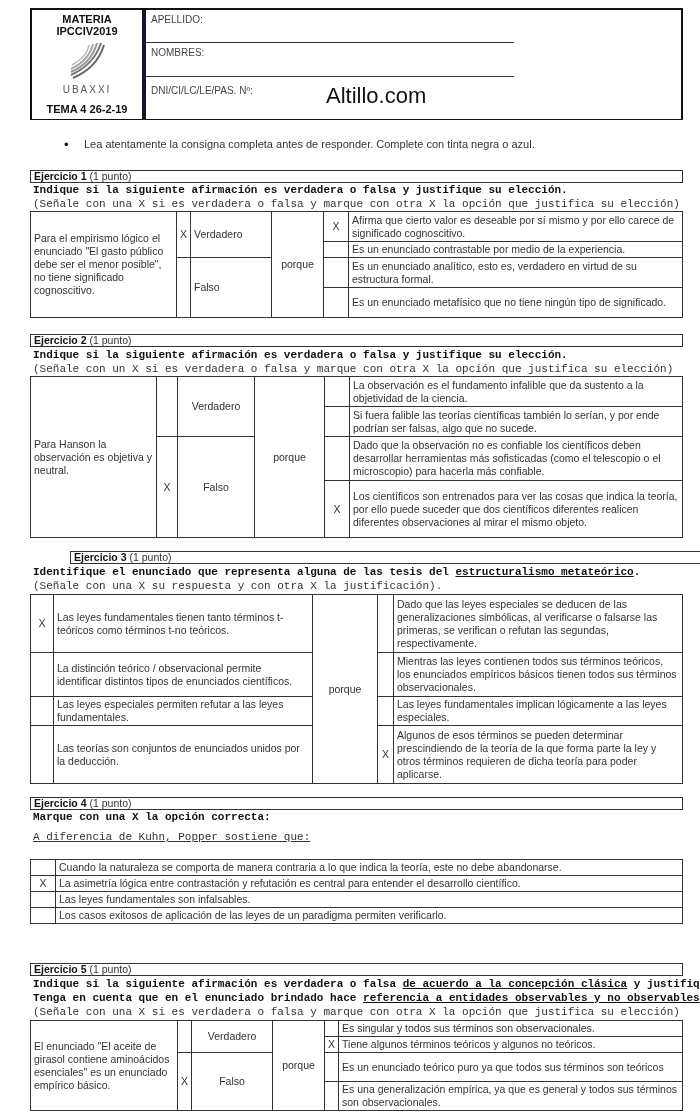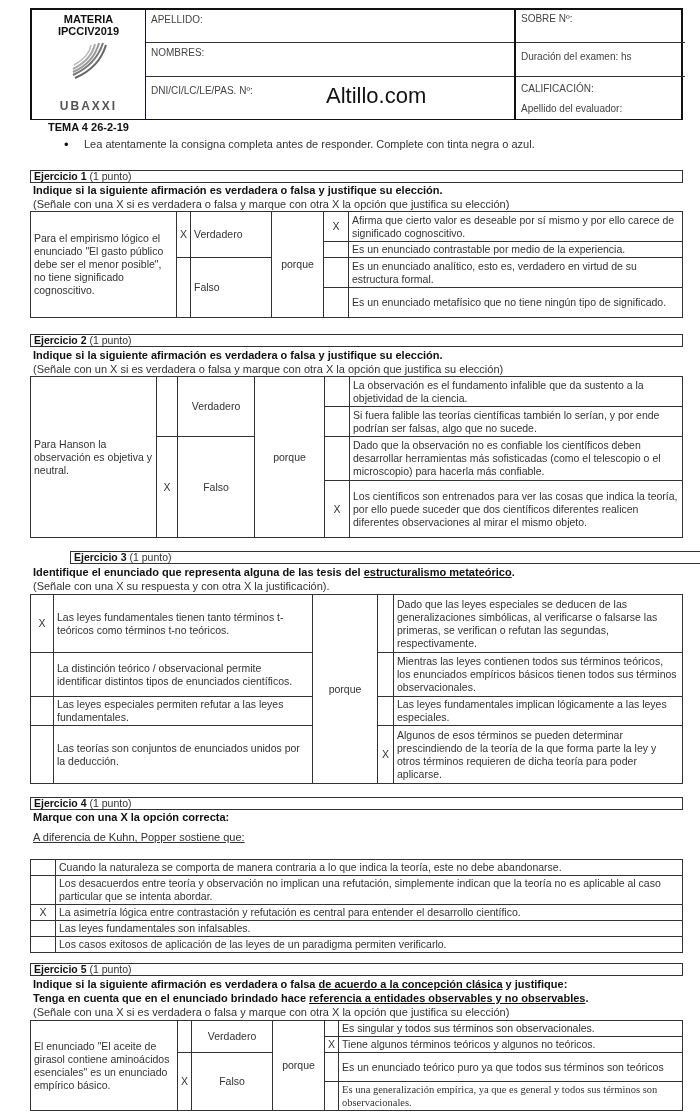--- a/index.html
+++ b/index.html
@@ -1,24 +1,24 @@
 <!DOCTYPE html>
 <html><head>
 <meta charset="utf-8">
 <style>
   * { box-sizing: border-box; margin: 0; padding: 0; }
   html, body { width: 700px; height: 1120px; background: #ffffff; overflow: hidden; }
   body { font-family: "Liberation Sans", sans-serif; color: #222; font-size: 11px; position: relative; }
 
   
   .hdr { position: absolute; left: 30px; top: 8px; width: 653px; height: 112px; border: 2px solid #111; border-bottom-width: 1px; }
-  .hdr .col1 { position: absolute; left: 0; top: 0; width: 114px; height: 110px; border-right: 1px solid #0f172a; text-align: center; }
+  .hdr .col1 { position: absolute; left: 0; top: 0; width: 114px; height: 110px; border-right: 4px solid #0f172a; text-align: center; }
   .hdr .col1 .materia { font-weight: bold; font-size: 11px; margin-top: 3px; line-height: 12px; color: #111; }
   .hdr .col1 .logo { margin: 4px auto 0; width: 40px; height: 40px; }
-  .hdr .col1 .ubaxxi { font-size: 12px; letter-spacing: 2px; color: #555; margin-top: 16px; font-weight: bold; }
+  .hdr .col1 .ubaxxi { font-size: 10px; letter-spacing: 2px; color: #555; margin-top: 1px; }
   .hdr .col1 .tema { font-weight: bold; font-size: 11px; margin-top: 8px; color: #111; }
   .hdr .mid { position: absolute; left: 114px; top: 0; width: 368px; height: 110px; }
   .hdr .mid .row { position: absolute; left: 0; width: 368px; border-bottom: 1px solid #333; font-size: 10px; color: #444; padding: 4px 5px; }
   .hdr .mid .r1 { top: 0; height: 33px; }
   .hdr .mid .r2 { top: 33px; height: 34px; }
   .hdr .mid .r3 { top: 67px; height: 43px; border-bottom: none; }
   .hdr .mid .r3 .lbl { position: absolute; left: 5px; top: 8px; }
   .hdr .mid .r3 .brand { position: absolute; left: 180px; top: 6px; font-size: 22px; color: #111; }
   .hdr .right { position: absolute; left: 482px; top: 0; width: 169px; height: 110px; border-left: 2px solid #111; }
   .hdr .right .row { position: absolute; left: 0; width: 169px; border-bottom: 1px solid #333; font-size: 10px; color: #444; padding: 3px 5px; }
@@ -29,21 +29,21 @@
   .hdr .right .r3 .l2 { position: absolute; left: 5px; top: 26px; }
 
   
   .instr { position: absolute; left: 64px; top: 137px; font-size: 11px; line-height: 15px; color: #333; }
   .instr li { list-style: none; position: relative; padding-left: 20px; }
   .instr li::before { content: "\2022"; position: absolute; left: 0; top: 0; font-size: 13px; color: #111; }
 
   
   .ex-head { position: absolute; left: 30px; width: 653px; height: 13px; border: 1px solid #333; font-size: 10.5px; line-height: 11px; padding-left: 3px; color: #333; }
   .ex-head b { color: #111; }
-  .ex-text { position: absolute; left: 33px; font-size: 11px; line-height: 13px; color: #333; white-space: nowrap; }
+  .ex-text { position: absolute; left: 33px; font-size: 11px; line-height: 13px; color: #333; white-space: nowrap; font-family: Liberation Mono, monospace; }
   .ex-text.bold { font-weight: bold; color: #111; }
   .u { text-decoration: underline; }
 
   
   table.grid { position: absolute; border-collapse: collapse; font-size: 10.5px; line-height: 13px; color: #333; }
   table.grid td { border: 1px solid #333; padding: 1px 3px; vertical-align: middle; }
   .mark { text-align: center; }
   .center { text-align: center; }
 </style>
 </head>
@@ -66,28 +66,20 @@
     <div class="tema">TEMA 4  26-2-19</div>
   </div>
   <div class="mid">
     <div class="row r1"><span>APELLIDO:</span></div>
     <div class="row r2"><span>NOMBRES:</span></div>
     <div class="row r3">
       <span class="lbl">DNI/CI/LC/LE/PAS. Nº:</span>
       <span class="brand">Altillo.com</span>
     </div>
   </div>
-  <div class="right">
-    <div class="row r1"><span>SOBRE Nº:</span></div>
-    <div class="row r2"><span>Duración del examen:    hs</span></div>
-    <div class="row r3">
-      <span class="l1">CALIFICACIÓN:</span>
-      <span class="l2">Apellido del evaluador:</span>
-    </div>
-  </div>
 </div>
 
 <ul class="instr">
   <li>Lea atentamente la consigna completa antes de responder. Complete con tinta negra o azul.</li>
 </ul>
 
 <div class="ex-head" style="top:170px;">
   <b>Ejercicio 1</b> <span>(1 punto)</span>
 </div>
 <div class="ex-text bold" style="top:184px;">Indique si la siguiente afirmación es verdadera o falsa y justifique su elección.</div>
@@ -217,24 +209,20 @@
 <table class="grid" style="left:30px; top:859px; width:653px;">
   <colgroup>
       <col style="width:25px">
       <col>
     </colgroup>
   <tbody>
       <tr style="height:14px;">
     <td class="mark"></td>
     <td>Cuando la naturaleza se comporta de manera contraria a lo que indica la teoría, este no debe abandonarse.</td>
   </tr>
-  <tr style="height:29px;">
-    <td class="mark"></td>
-    <td>Los desacuerdos entre teoría y observación no implican una refutación, simplemente indican que la teoría no es aplicable al caso particular que se intenta abordar.</td>
-  </tr>
   <tr style="height:14px;">
     <td class="mark">X</td>
     <td>La asimetría lógica entre contrastación y refutación es central para entender el desarrollo científico.</td>
   </tr>
   <tr style="height:14px;">
     <td class="mark"></td>
     <td>Las leyes fundamentales son infalsables.</td>
   </tr>
   <tr style="height:14px;padding-left:31px;">
     <td class="mark"></td>
@@ -270,18 +258,18 @@
   <tr style="height:14px;">
     <td class="mark">X</td>
     <td>Tiene algunos términos teóricos y algunos no teóricos.</td>
   </tr>
   <tr style="height:29px;">
     <td rowspan="2" class="mark">X</td>
     <td rowspan="2" class="center">Falso</td>
     <td class="mark"></td>
     <td>Es un enunciado teórico puro ya que todos sus términos son teóricos</td>
   </tr>
-  <tr style="height:29px;font-family:Liberation Serif, serif;">
+  <tr style="height:29px;">
     <td class="mark"></td>
     <td>Es una generalización empírica, ya que es general y todos sus términos son observacionales.</td>
   </tr>
 </tbody>
   </table>
 
 </body></html>

